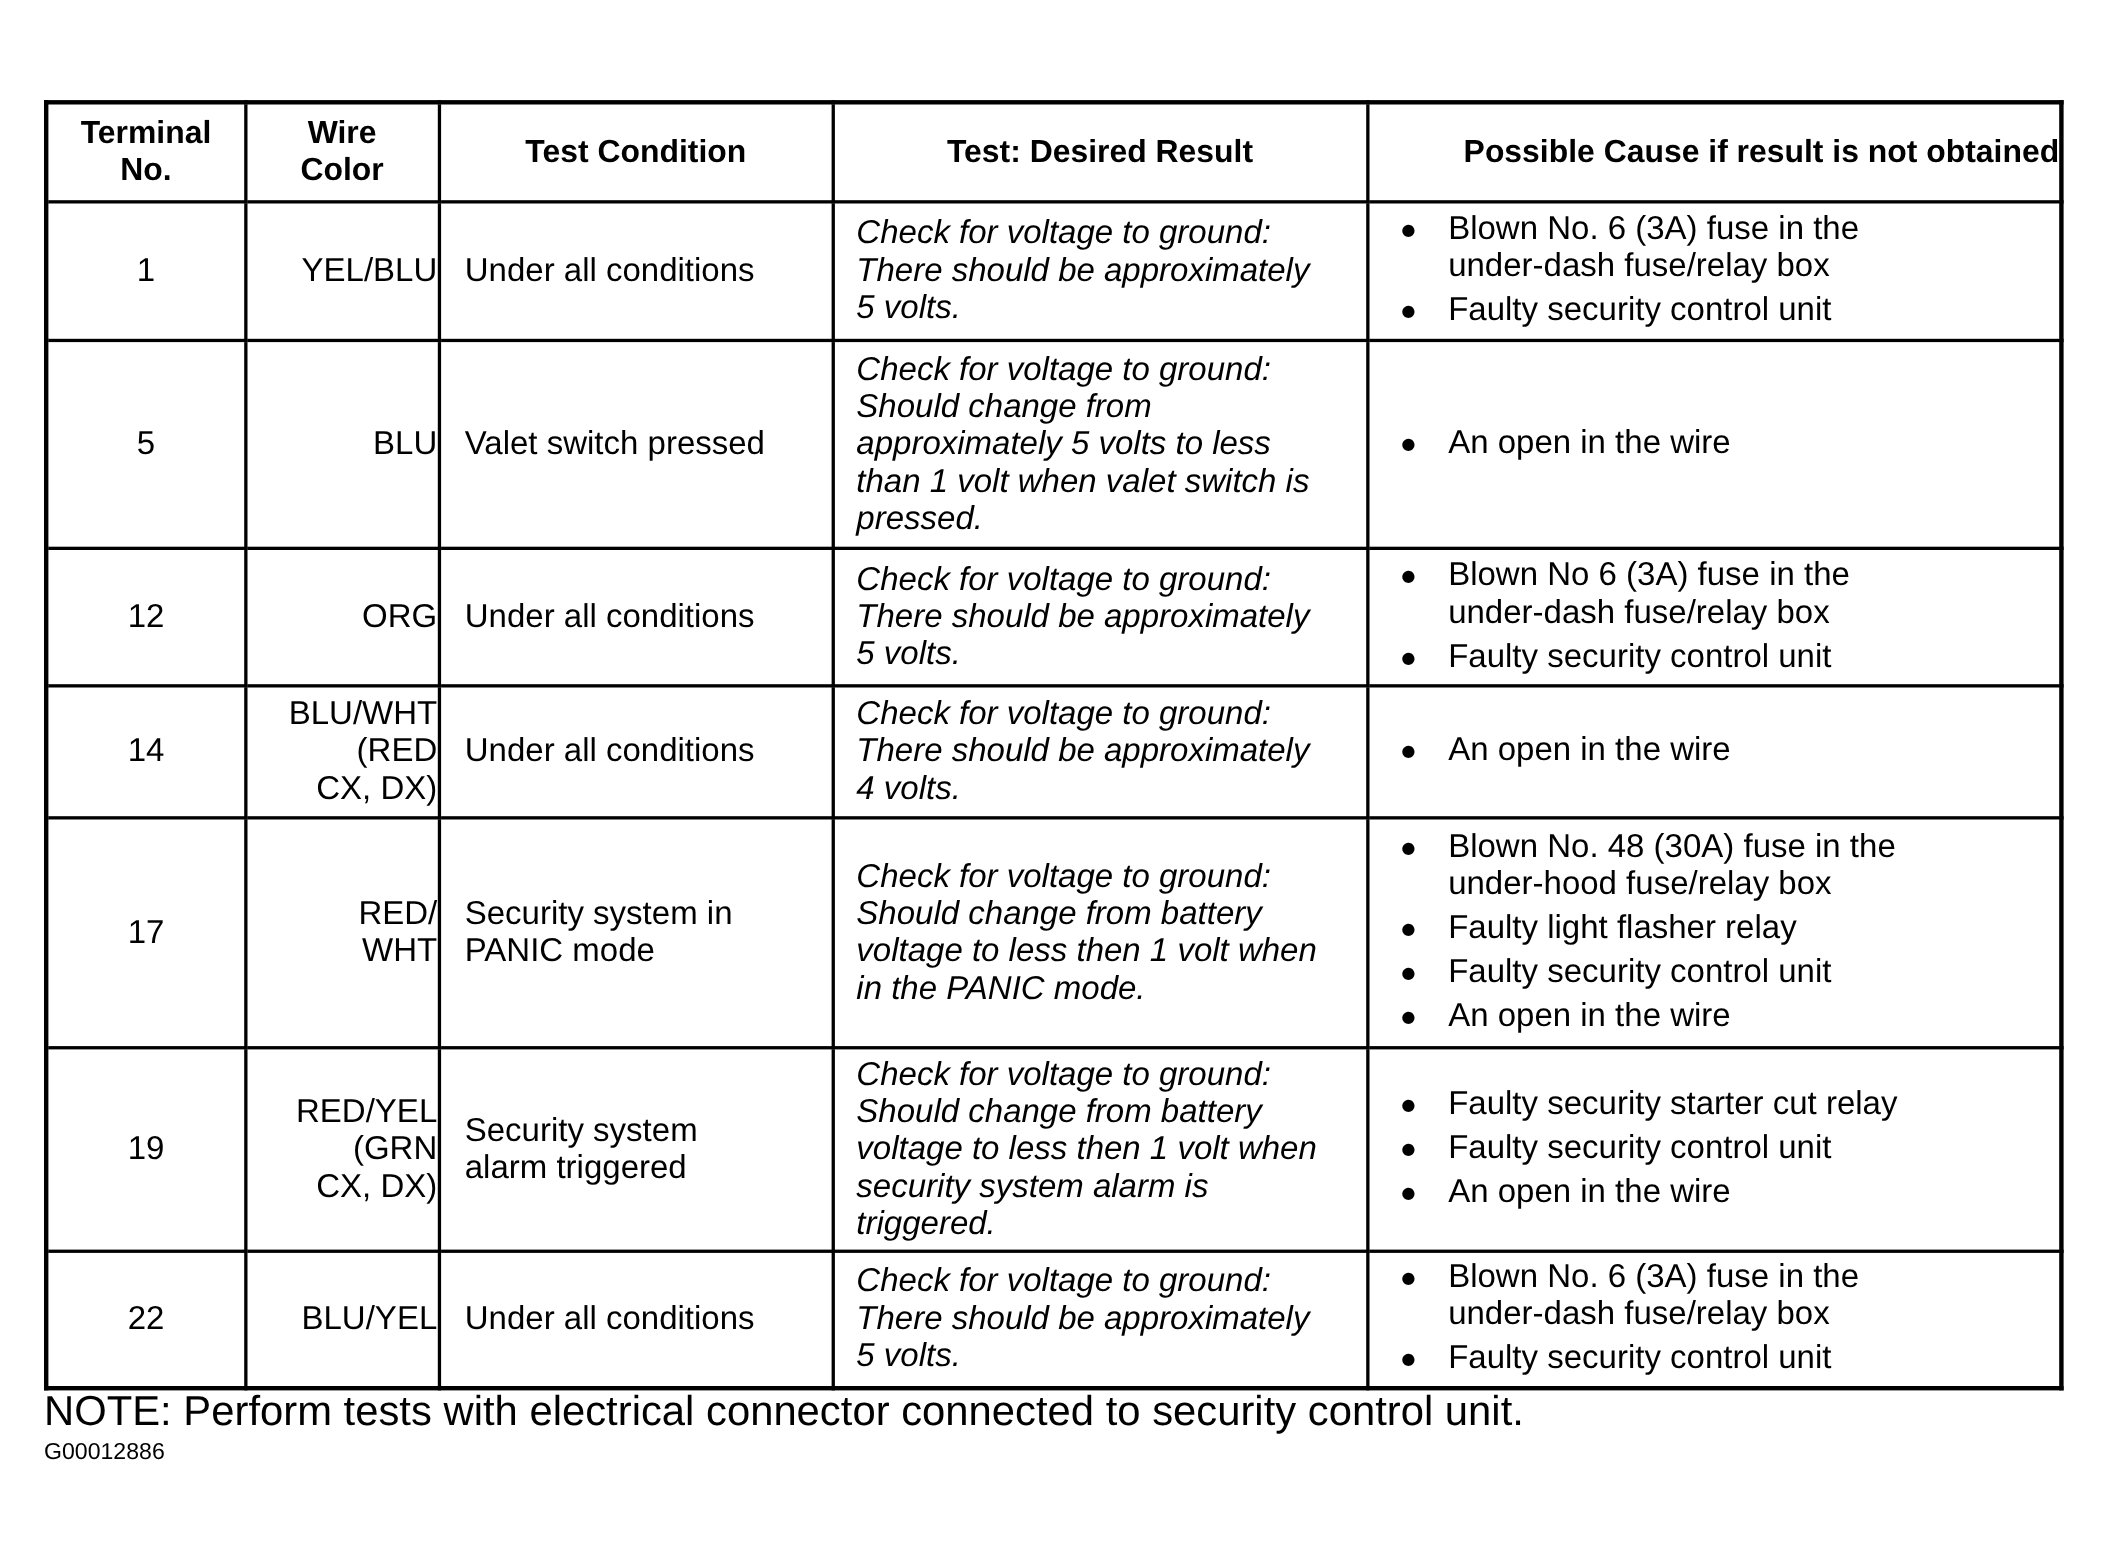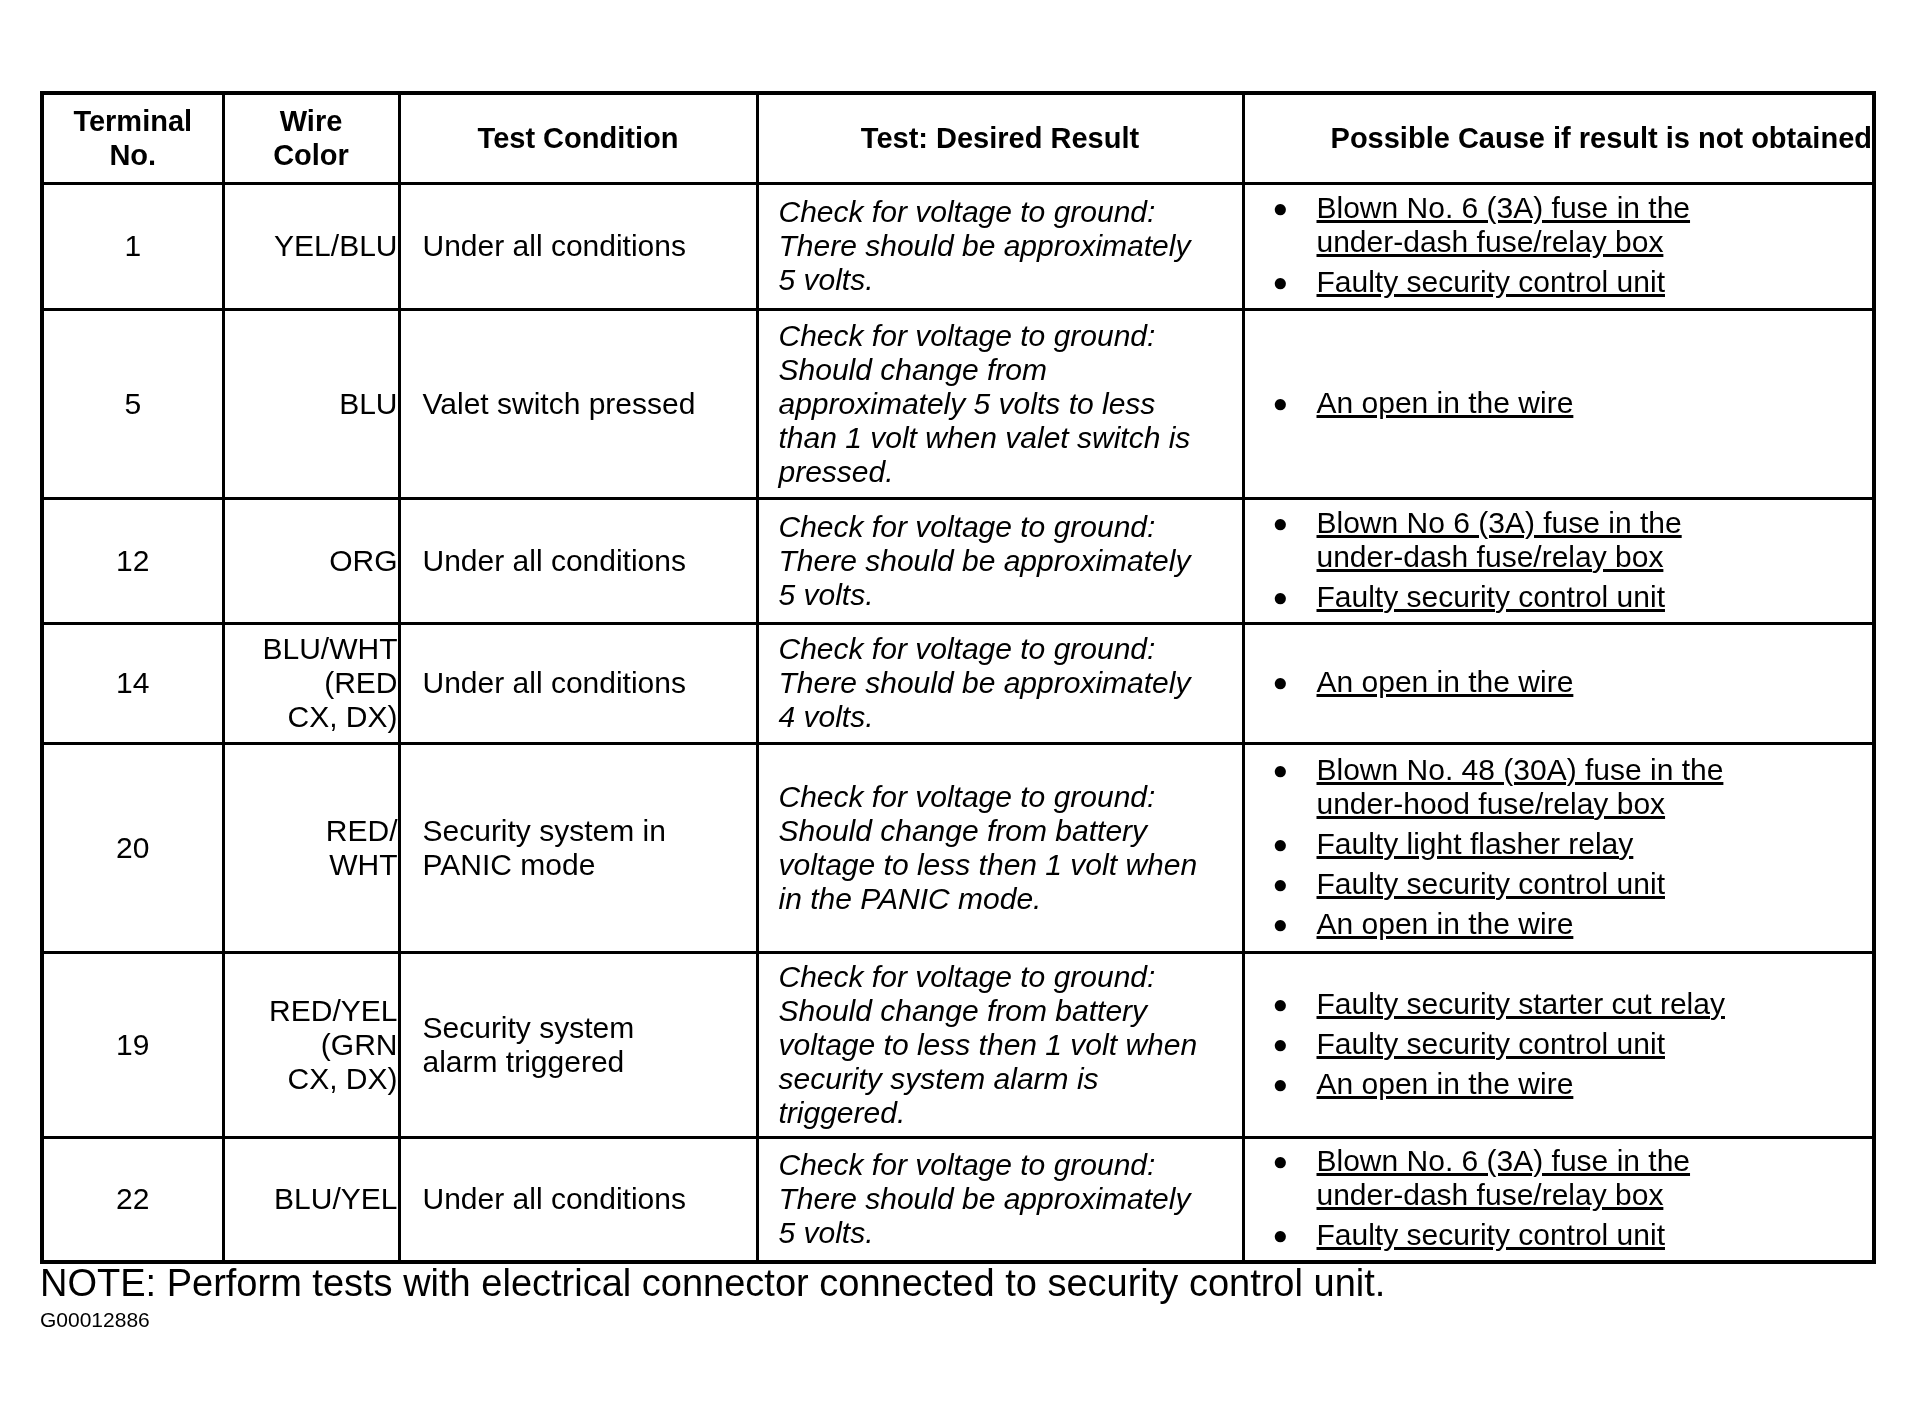--- a/index.html
+++ b/index.html
@@ -17,21 +17,21 @@
   td { font-size:30px; line-height:34px; }
   td.term, td.wire { text-align:center; }
   td.wire span { display:block;text-align:right; }
   td.cond { padding-left:22px !important; }
   td.cond span { display:block; }
   td.result { padding-left:20px !important; }
   td.result span { display:block;font-style:italic; }
   ul.causes { list-style:none; margin:0; padding:0 0 0 18px; }
   ul.causes li { position:relative; padding-left:54px; margin:4px 0 6px 0; }
   ul.causes li .bullet { position:absolute; left:10px; top:0; font-size:26px; }
-  ul.causes li span.line { display:block;text-decoration:underline; }
+  ul.causes li span.line { display:block; }
   .note { position:absolute; left:40px; top:1262px; font-size:38px; }
   .code { position:absolute; left:40px; top:1308px; font-size:21px;text-align:right; }
 </style>
 </head>
 <body>
 
 <table class="spec">
   <colgroup>
       <col class="c1">
       <col class="c2">
@@ -151,21 +151,21 @@
         <td class="cause">
           <ul class="causes">
             <li>
               <span class="bullet">●</span>
               <span class="line">An open in the wire</span>
             </li>
           </ul>
         </td>
       </tr>
       <tr class="h5">
-        <td class="term">20</td>
+        <td class="term">17</td>
         <td class="wire">
           <span>RED/</span>
           <span>WHT</span>
         </td>
         <td class="cond">
           <span>Security system in</span>
           <span>PANIC mode</span>
         </td>
         <td class="result">
           <span>Check for voltage to ground:</span>

